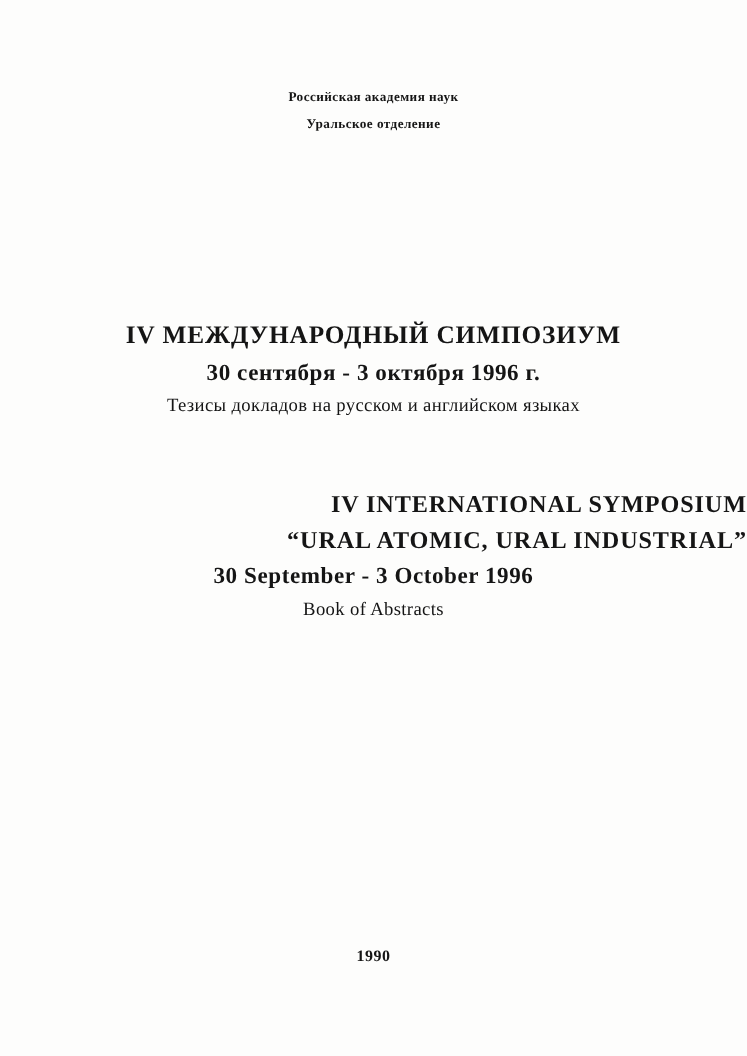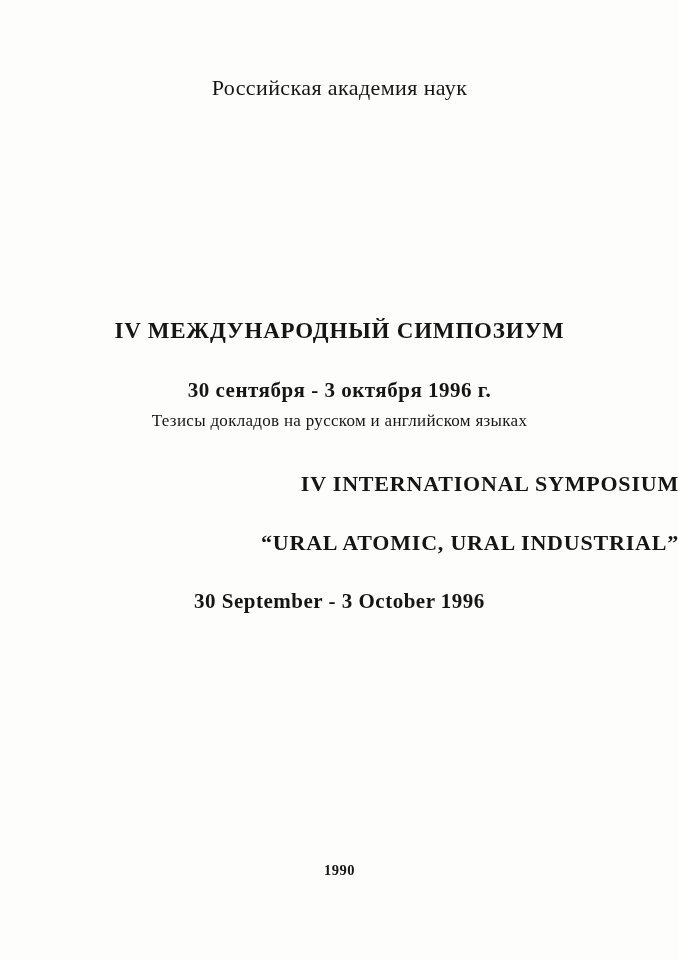--- a/index.html
+++ b/index.html
@@ -23,43 +23,41 @@
   .center-block {
     position: absolute;
     left: 0;
     width: 100%;
     text-align: center;
   }
   .header-block {
     top: 76px;
   }
   .header-line {
-    font-size: 22px;
-    font-weight: normal;
+    font-size: 12px;
+    font-weight: bold;
     line-height: 24px;
     letter-spacing: 0.4px;
   }
   .ru-title-block {
     top: 288px;
   }
   .title-line-lg {
     font-size: 23px;
     font-weight: bold;
     line-height: 34px;
     letter-spacing: 0.8px;
     white-space: nowrap;
-    margin-top: 26px;
   }
   .title-line-date {
     font-size: 21px;
     font-weight: bold;
     line-height: 33px;
     letter-spacing: 0.5px;
     white-space: nowrap;
-    margin-top: 26px;
   }
   .title-line-sub {
     font-size: 17px;
     font-weight: normal;
     line-height: 28px;
     letter-spacing: 0.3px;
     white-space: nowrap;
   }
   .en-title-block {
     top: 441px;
@@ -80,29 +78,31 @@
     letter-spacing: 0.5px;
   }
 </style>
 </head>
 <body>
 
 <div class="page" style="background: rgb(253, 253, 252); color: rgb(21, 21, 21);">
 
   <div class="center-block header-block">
     <div class="header-line">Российская академия наук</div>
+    <div class="header-line">Уральское отделение</div>
   </div>
 
   <div class="center-block ru-title-block">
     <div class="title-line-lg">IV МЕЖДУНАРОДНЫЙ СИМПОЗИУМ</div>
     <div class="title-line-date">30 сентября - 3 октября 1996 г.</div>
     <div class="title-line-sub">Тезисы докладов на русском и английском языках</div>
   </div>
 
   <div class="center-block en-title-block">
     <div class="title-line-lg">IV INTERNATIONAL SYMPOSIUM</div>
     <div class="title-line-lg">“URAL ATOMIC, URAL INDUSTRIAL”</div>
     <div class="title-line-date">30 September - 3 October 1996</div>
+    <div class="title-line-sub">Book of Abstracts</div>
   </div>
 
   <div class="footer-year">1990</div>
 
 </div>
 
 </body></html>

